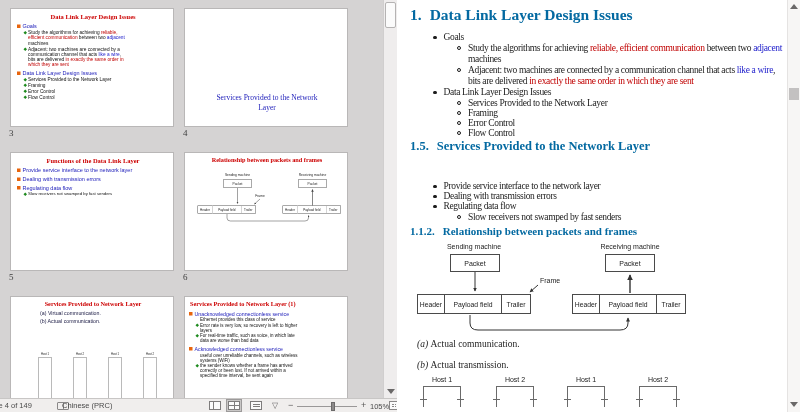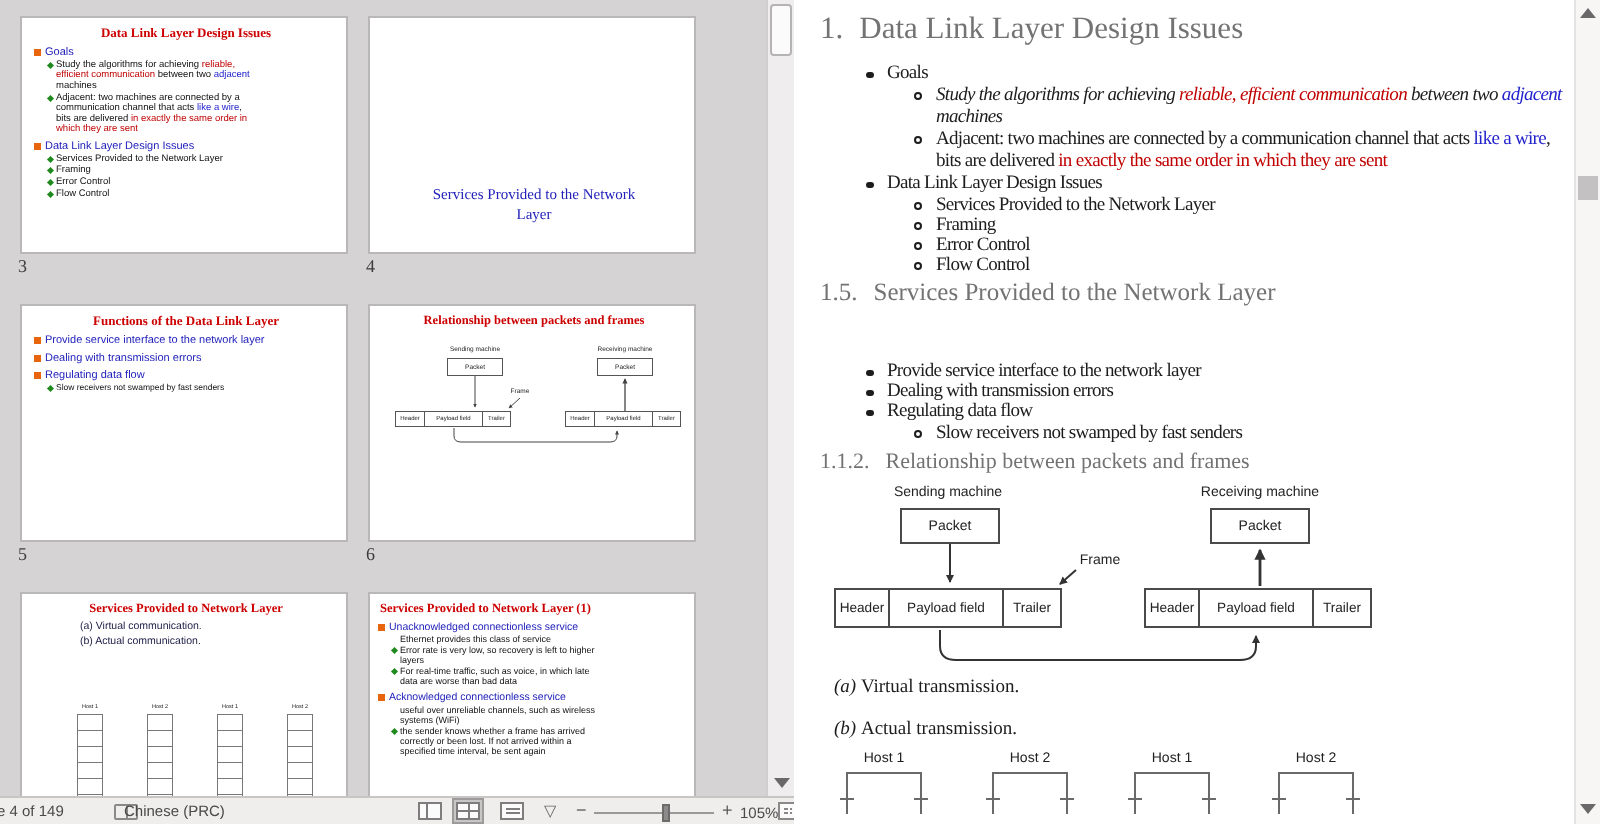--- a/index.html
+++ b/index.html
@@ -85,21 +85,21 @@
             border:1px solid #6c6a6a; }
   .zplus { position:absolute; left:361px; top:1px; font-size:9px; color:#5a5858; }
   .zlevel { position:absolute; left:370px; top:2.5px; font-size:7.5px; color:#4a4a4a; }
   .fit { position:absolute; left:389px; top:2px; width:10px; height:9px; border:1px solid #8a8888;
          background:#fbfbfb; }
   .fit::before { content:""; position:absolute; left:2px; top:2px; right:2px; bottom:2px;
                  border:1px dotted #8a8888; }
 
   
   .doc { position:absolute; left:397px; top:0; width:403px; height:412px; background:#fff; }
-  .doc-h { position:absolute; font-family:"Liberation Serif", serif; font-weight:normal; color:#737373;
+  .doc-h { position:absolute; font-family:"Liberation Serif", serif; font-weight:bold; color:#0369a1;
            white-space:nowrap; }
   .doc-h .num { margin-right:8px; }
   .h1 { left:13px; top:6px; font-size:15.5px; }
   .h2 { left:13px; top:139px; font-size:12.5px; }
   .h3a { left:13px; top:161px; font-size:11px; }
   .h3b { left:13px; top:225px; font-size:11px; }
   .b1, .b2 { position:absolute; display:flex; gap:7px; font-family:"Liberation Serif", serif;
              font-size:9.5px; color:#1c1c1c; letter-spacing:-0.35px; line-height:11px; }
   .b1 { left:36px; }
   .b2 { left:60px; width:328px; }
@@ -315,21 +315,21 @@
   <section class="doc">
 
     <div class="doc-h h1">
       <span class="num">1.</span><span>Data Link Layer Design Issues</span>
     </div>
 
     <div class="b1" style="top:32px;">
         <span class="dot"></span>
         <span>Goals</span>
       </div>
-    <div class="b2" style="top:43px;font-style:italic;">
+    <div class="b2" style="top:43px;">
         <span class="circ"></span>
         <span><span>Study the algorithms for achieving </span><span class="c-r">reliable, efficient communication</span><span> between two </span><span class="c-b">adjacent</span><span> machines</span></span>
       </div>
     <div class="b2" style="top:65px;">
         <span class="circ"></span>
         <span><span>Adjacent: two machines are connected by a communication channel that acts </span><span class="c-b">like a wire</span><span>, bits are delivered </span><span class="c-r">in exactly the same order in which they are sent</span></span>
       </div>
     <div class="b1" style="top:87px;">
         <span class="dot"></span>
         <span>Data Link Layer Design Issues</span>
@@ -396,21 +396,21 @@
         <marker id="da" markerWidth="5" markerHeight="5" refX="3.5" refY="2" orient="auto">
           <path d="M0,0 L4,2 L0,4 z" fill="#333"></path>
         </marker>
       </defs>
       <path d="M78,272 L78,291" stroke="#333" stroke-width="1" fill="none" marker-end="url(#da)"></path>
       <path d="M233,293 L233,275" stroke="#333" stroke-width="1.4" fill="none" marker-end="url(#da)"></path>
       <path d="M141,285 L133,292" stroke="#333" stroke-width="1" fill="none" marker-end="url(#da)"></path>
       <path d="M73,315 L73,323 Q73,330 81,330 L223,330 Q231,330 231,323 L231,318" stroke="#333" stroke-width="1" fill="none" marker-end="url(#da)"></path>
     </svg>
 
-    <div class="cap" style="top:339px;"><span><span class="c-i">(a) </span><span>Virtual transmission.</span></span></div>
+    <div class="cap" style="top:339px;"><span><span class="c-i">(a) </span><span>Actual communication.</span></span></div>
     <div class="cap" style="top:360px;"><span><span class="c-i">(b) </span><span>Actual transmission.</span></span></div>
 
     <div class="hlab" style="left:26px;">Host 1</div>
     <div class="hlab" style="left:99px;">Host 2</div>
     <div class="hlab" style="left:170px;">Host 1</div>
     <div class="hlab" style="left:242px;">Host 2</div>
     <div class="hb" style="left:26px;">
         <i class="tk l"></i>
         <i class="tk r"></i>
         <i class="sb l"></i>

